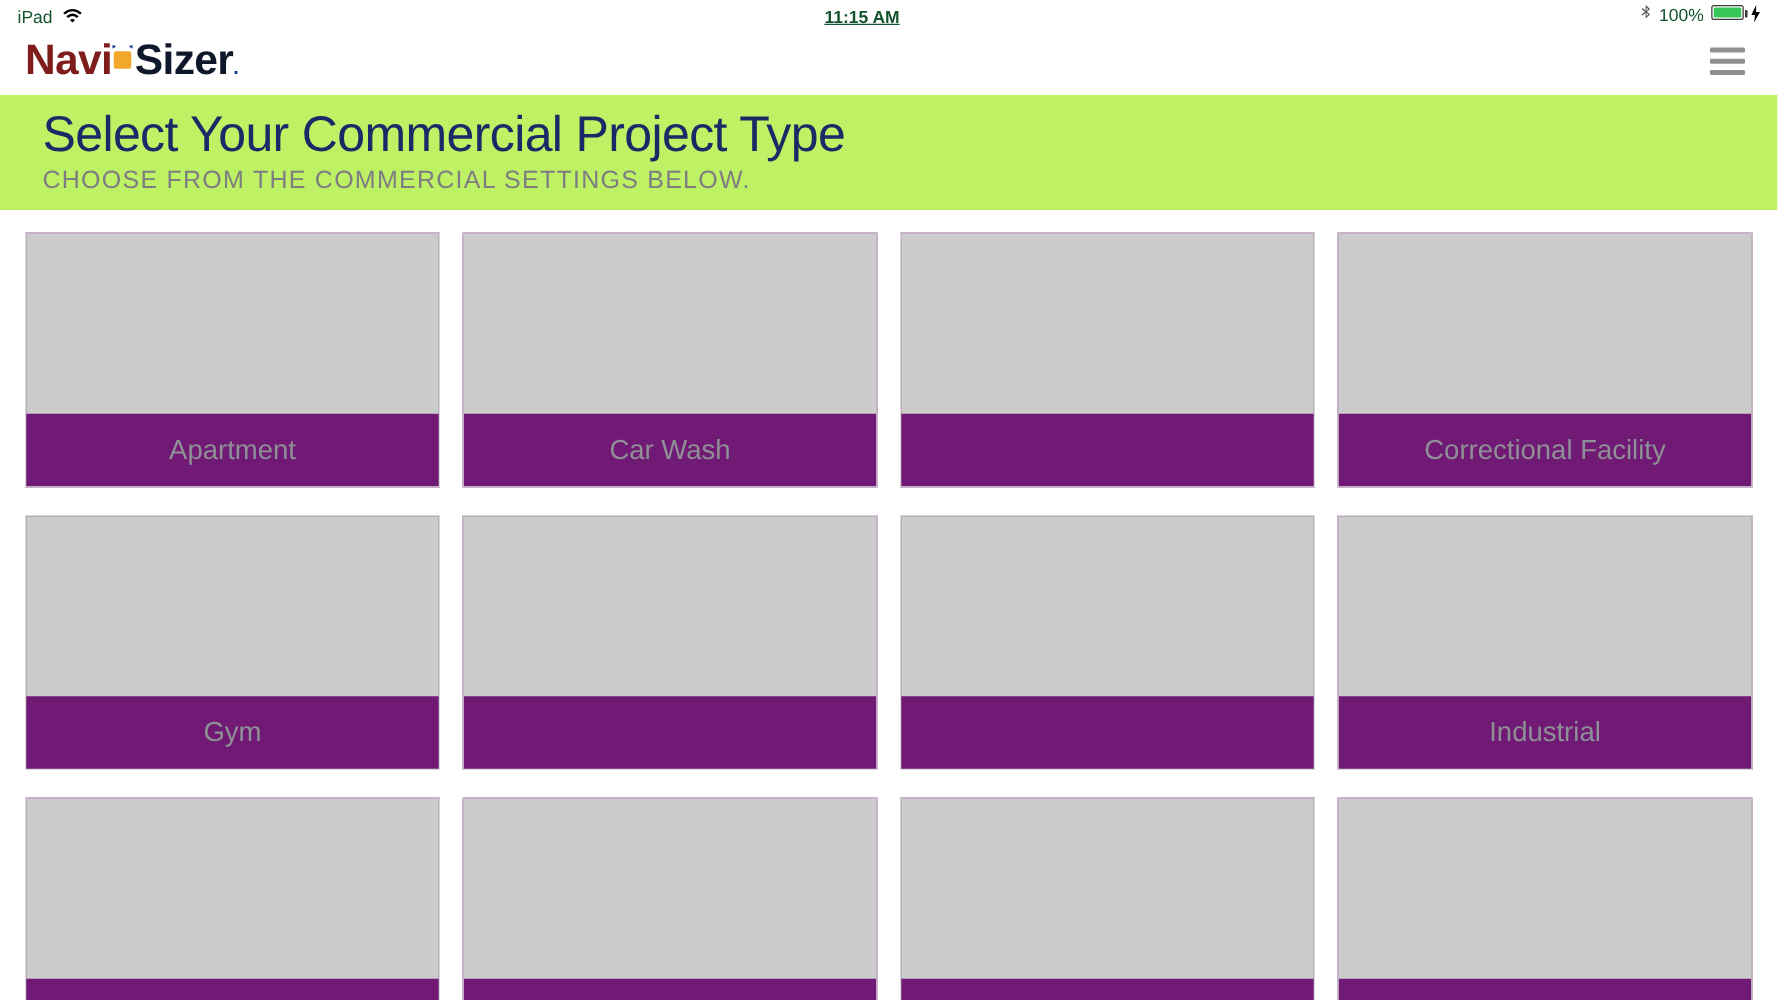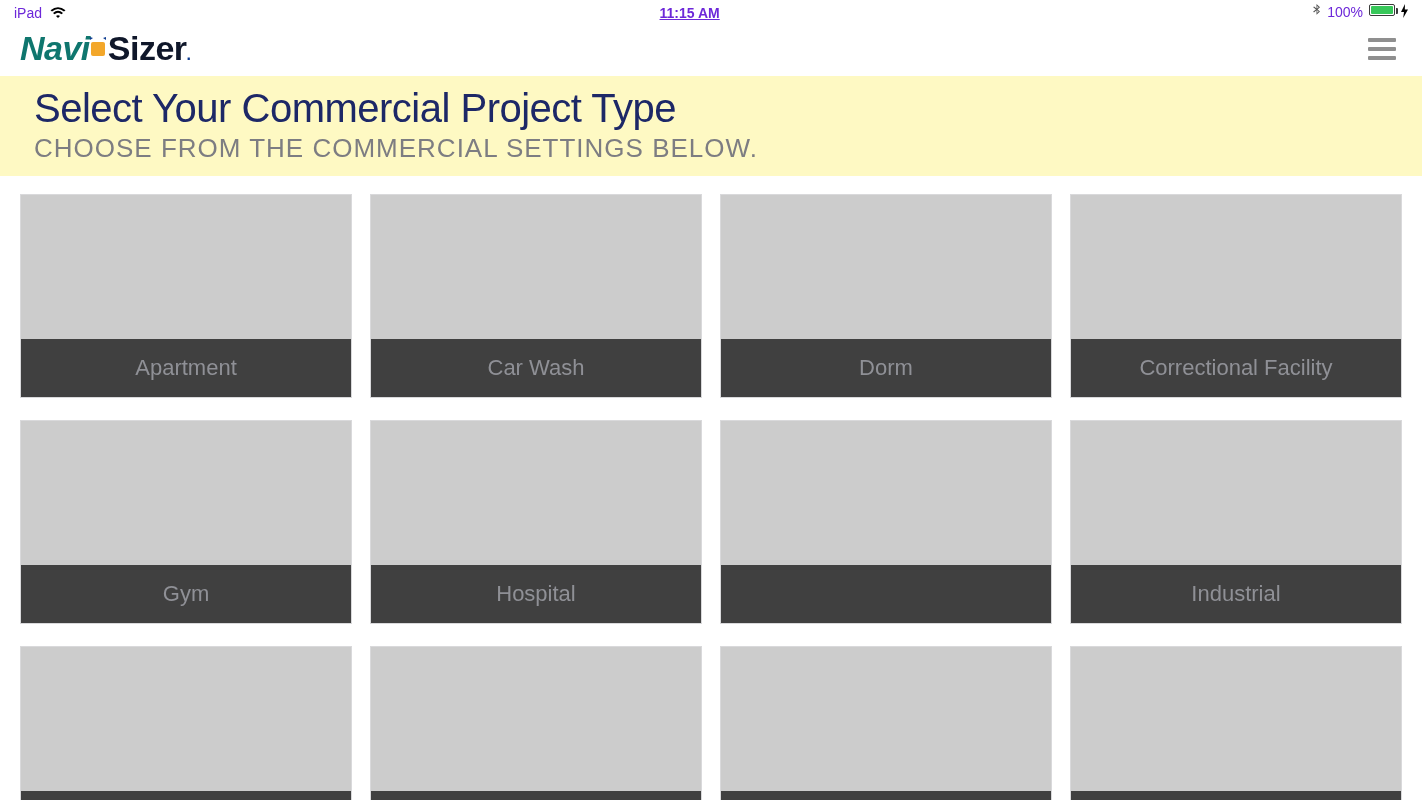--- a/index.html
+++ b/index.html
@@ -1,44 +1,44 @@
 <!DOCTYPE html>
 <html><head>
 <meta charset="utf-8">
 <style>
   * { box-sizing: border-box; margin: 0; padding: 0; }
   html, body { width: 1422px; height: 800px; font-family: -apple-system, "Helvetica Neue", Arial, sans-serif; background: #fff; color: #333; overflow: hidden; }
 
   
-  .status-bar { display: flex; align-items: center; justify-content: space-between; padding: 4px 14px 2px 14px; font-size: 14px; color: #6d28d9; }
+  .status-bar { display: flex; align-items: center; justify-content: space-between; padding: 4px 14px 2px 14px; font-size: 14px; color: #14532d; }
   .status-left { display: flex; align-items: center; gap: 8px; }
   .wifi-icon svg { display: block; }
   .status-center { font-weight: 600; text-decoration: underline; }
   .status-right { display: flex; gap: 6px; }
   .battery { position: relative; width: 26px; height: 12px; border: 1px solid #3a3a3a; border-radius: 2px; display: inline-block; }
   .battery::after { content: ""; position: absolute; right: -4px; top: 3px; width: 2px; height: 6px; background: #3a3a3a; border-radius: 0 1px 1px 0; }
   .battery .fill { position: absolute; left: 1px; top: 1px; bottom: 1px; right: 1px; background: #37c759; border-radius: 1px; }
 
   
   .app-header { display: flex; align-items: center; justify-content: space-between; padding: 6px 20px 8px 20px; }
   .logo { display: flex; align-items: baseline; font-weight: 700; font-size: 34px; letter-spacing: -0.5px; }
-  .logo .navi { color: #0f766e; font-style: italic; }
+  .logo .navi { color: #7f1d1d; }
   .logo .sizer { color: #0f172a; }
   .logo .mark { position: relative; top: -2px; margin-left: -2px; }
   .hamburger { display: flex; flex-direction: column; gap: 5px; cursor: pointer; padding: 6px; }
   .hamburger span { width: 28px; height: 4px; background: #8f8f8f; border-radius: 1px; display: block; }
 
   
-  .section-heading { background: #fef9c3; padding: 10px 34px 12px 34px; }
+  .section-heading { background: #bef264; padding: 10px 34px 12px 34px; }
   .section-heading h1 { color: #1d2867; font-size: 40px; font-weight: 400; letter-spacing: -0.5px; }
-  .section-heading .sub { color: #7d7d82; font-size: 26px; letter-spacing: 1px; margin-top: 2px; text-transform: uppercase; }
+  .section-heading .sub { color: #7d7d82; font-size: 20px; letter-spacing: 1px; margin-top: 2px; text-transform: uppercase; }
 
   
   .grid { padding: 18px 20px; display: grid; grid-template-columns: repeat(4, 1fr); gap: 22px 18px; }
-  .card { border: 1px solid #d9d9db; background: #404040; cursor: pointer; display: flex; flex-direction: column; }
+  .card { border: 1px solid #d9d9db; background: #701a75; cursor: pointer; display: flex; flex-direction: column; }
   .card .thumb { width: 100%; height: 144px; background: #ccc; background-size: cover; background-position: center; }
   .card .label { text-align: center; padding: 16px 6px; font-size: 22px; color: #8f9096; }
 
   
   .th-apartment { background: linear-gradient(180deg,#bcd0e6 0%,#a8b8b0 40%,#7b6a5d 100%); }
   .th-carwash   { background: radial-gradient(circle at 40% 40%, #c8d2e0 0%, #2a3c78 55%, #eeb600 70%, #12121a 100%); }
   .th-dorm      { background: linear-gradient(180deg,#a9c6e6 0%, #8b5a4a 35%, #b35a6a 60%, #6a7a3a 100%); }
   .th-correctional { background: linear-gradient(180deg,#8fb6d6 0%, #c7a85a 45%, #8a7a52 100%); }
   .th-gym       { background: linear-gradient(180deg,#e8eaee 0%, #b8b8bc 35%, #c82020 55%, #d8d8da 100%); }
   .th-hospital  { background: linear-gradient(180deg,#f3f2ee 0%, #e0dfda 40%, #cfcec8 100%); }
@@ -109,33 +109,31 @@
     <div class="card">
       <div class="thumb th-apartment"></div>
       <div class="label">Apartment</div>
     </div>
     <div class="card">
       <div class="thumb th-carwash"></div>
       <div class="label">Car Wash</div>
     </div>
     <div class="card">
       <div class="thumb th-dorm"></div>
-      <div class="label">Dorm</div>
     </div>
     <div class="card">
       <div class="thumb th-correctional"></div>
       <div class="label">Correctional Facility</div>
     </div>
     <div class="card">
       <div class="thumb th-gym"></div>
       <div class="label">Gym</div>
     </div>
     <div class="card">
       <div class="thumb th-hospital"></div>
-      <div class="label">Hospital</div>
     </div>
     <div class="card">
       <div class="thumb th-hotel"></div>
     </div>
     <div class="card">
       <div class="thumb th-industrial"></div>
       <div class="label">Industrial</div>
     </div>
     <div class="card">
       <div class="thumb th-laundry"></div>

